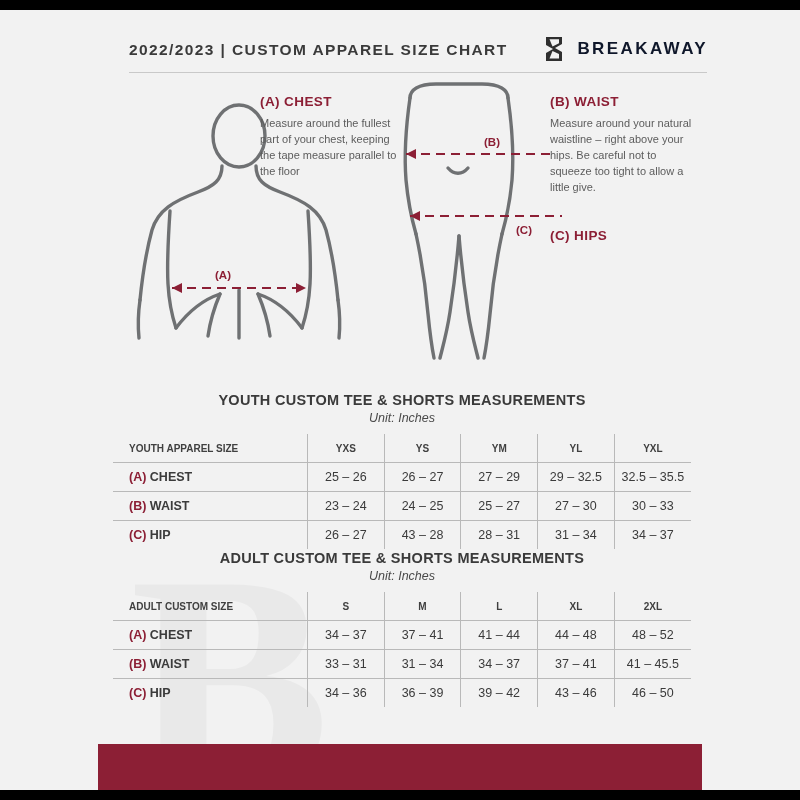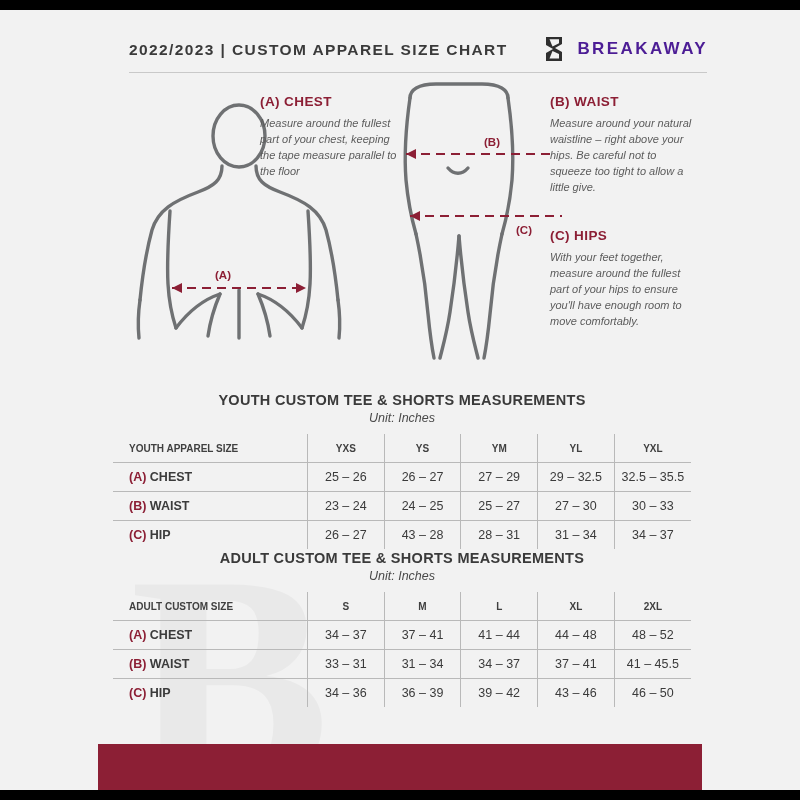--- a/index.html
+++ b/index.html
@@ -68,21 +68,21 @@
   }
   .brand-mark {
     width: 22px;
     height: 26px;
     position: relative;
   }
   .brand-name {
     font-size: 17px;
     font-weight: bold;
     letter-spacing: 2.4px;
-    color: #4c1d95;
+    color: #0f172a;
     text-align: center;
   }
   .header-rule {
     position: absolute;
     left: 113px;
     top: 62px;
     width: 578px;
     height: 1px;
     background: #c9c9c9;
   }
@@ -103,21 +103,20 @@
   }
   .callout .co-title {
     font-size: 13.5px;
     font-weight: bold;
     color: #8c1f35;
     letter-spacing: 0.4px;
     margin-bottom: 7px;
   }
   .callout .co-body {
     font-size: 11px;
-    font-style: italic;
     color: #5c5c5c;
     line-height: 1.45;
   }
   #callout-chest { left: 150px; top: 18px; width: 145px; }
   #callout-waist { left: 440px; top: 18px; width: 150px; }
   #callout-hips  { left: 440px; top: 152px; width: 150px; }
 
   
   .table-block { position: absolute; left: 113px; width: 578px; }
   #youth-block { top: 365px; margin-top: 17px; }
@@ -268,21 +267,20 @@
       <div class="callout" id="callout-chest">
         <div class="co-title">(A) CHEST</div>
         <div class="co-body">Measure around the fullest part of your chest, keeping the tape measure parallel to the floor</div>
       </div>
       <div class="callout" id="callout-waist">
         <div class="co-title">(B) WAIST</div>
         <div class="co-body">Measure around your natural waistline – right above your hips. Be careful not to squeeze too tight to allow a little give.</div>
       </div>
       <div class="callout" id="callout-hips">
         <div class="co-title">(C) HIPS</div>
-        <div class="co-body">With your feet together, measure around the fullest part of your hips to ensure you'll have enough room to move comfortably.</div>
       </div>
     </div>
 
     <div class="table-block" id="youth-block">
       <div class="tbl-title">YOUTH CUSTOM TEE &amp; SHORTS MEASUREMENTS</div>
       <div class="tbl-unit">Unit: Inches</div>
       <table class="size">
         <thead>
           <tr>
             <th class="rowlabel">YOUTH APPAREL SIZE</th>

